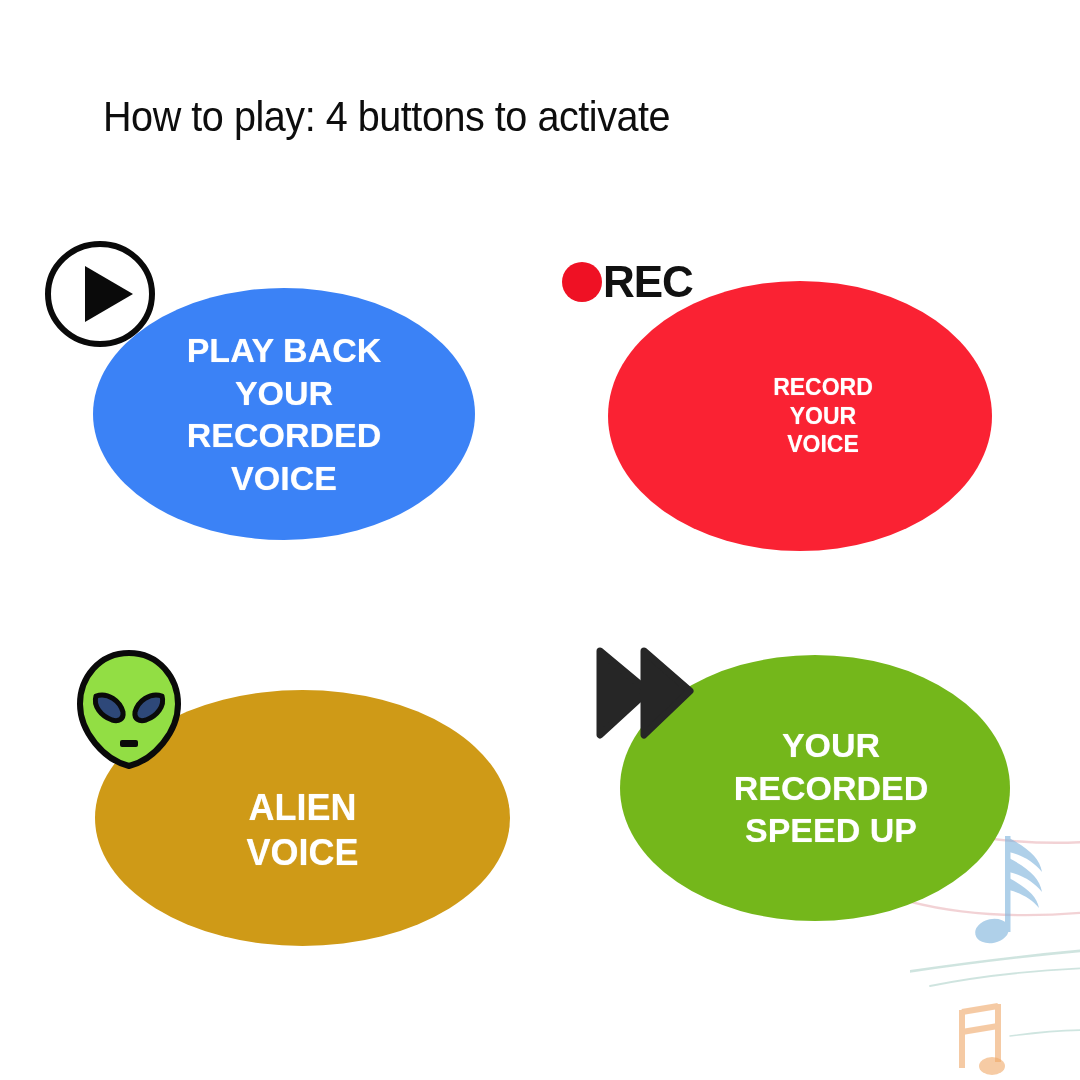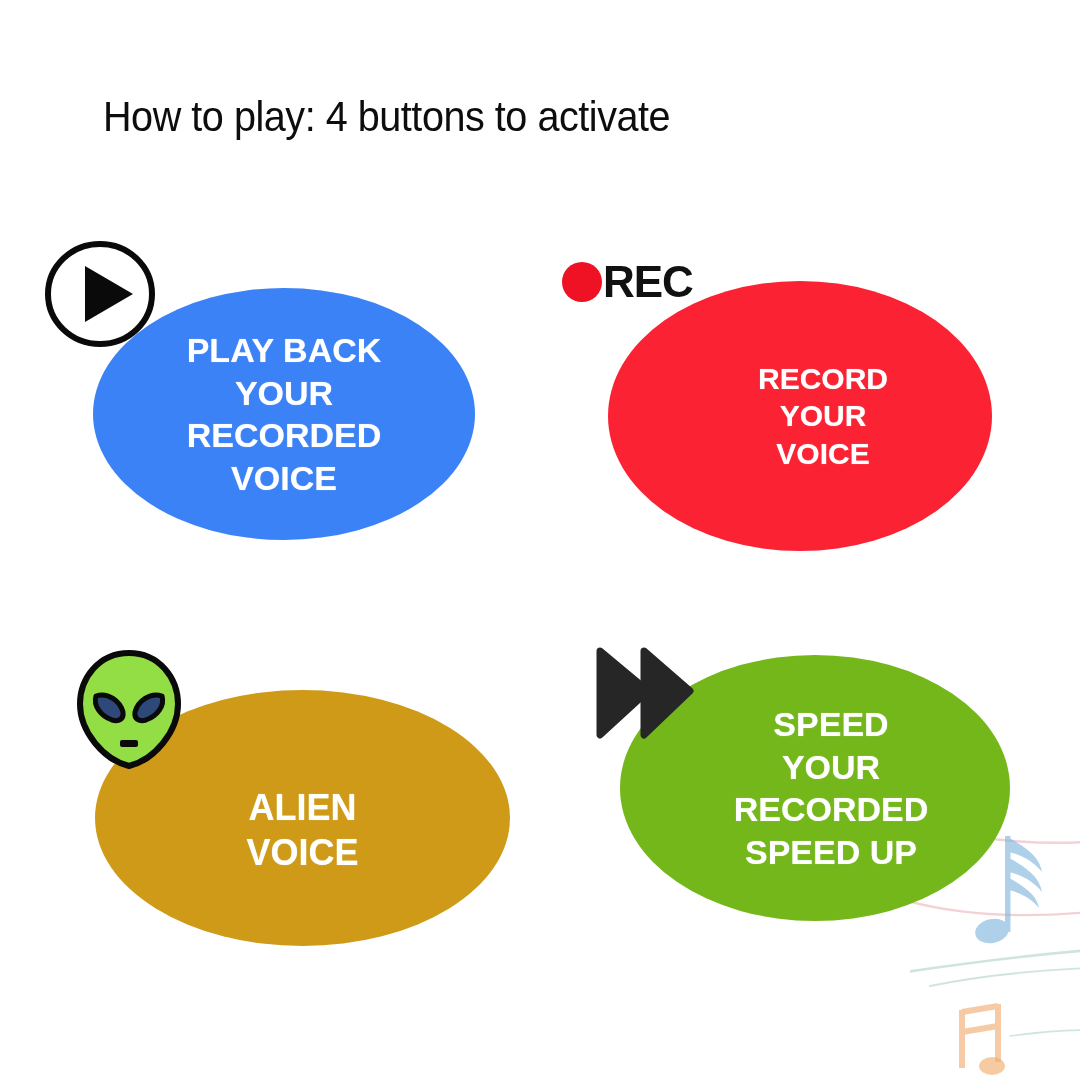--- a/index.html
+++ b/index.html
@@ -75,21 +75,21 @@
     background: #3b82f6;
   }
   #ellipse-playback .label { font-size: 34px; }
 
   #icon-play { left: 42px; top: 238px; width: 116px; height: 112px; }
 
   #ellipse-record {
     left: 608px; top: 281px; width: 384px; height: 270px;
     background: #FA2233;
   }
-  #ellipse-record .label { font-size: 30px; padding-left: 60px; }
+  #ellipse-record .label { font-size: 23px; padding-left: 60px; }
 
   #icon-rec { left: 562px; top: 258px; width: 150px; height: 48px; display:flex; align-items:center; }
   #icon-rec .rec-dot {
     width: 40px; height: 40px; border-radius: 50%;
     background: #EF1124; display:block; flex: 0 0 auto;
   }
   #icon-rec .rec-text {
     font-family: "Liberation Sans", sans-serif;
     font-weight: bold;
     font-size: 44px;
@@ -191,21 +191,20 @@
       <path d="M 55 5 C 85 5 104 30 104 56 C 104 84 80 112 55 118 C 30 112 6 84 6 56 C 6 30 25 5 55 5 Z" fill="#92DE44" stroke="#0a0a0a" stroke-width="6" stroke-linejoin="round"></path>
       <path d="M 22 48 C 34 44 46 53 49 64 C 50 71 45 74 38 72 C 27 68 19 58 22 48 Z" fill="#2E4879" stroke="#0a0a0a" stroke-width="5" stroke-linejoin="round"></path>
       <path d="M 88 48 C 76 44 64 53 61 64 C 60 71 65 74 72 72 C 83 68 91 58 88 48 Z" fill="#2E4879" stroke="#0a0a0a" stroke-width="5" stroke-linejoin="round"></path>
       <rect x="46" y="92" width="18" height="7" rx="2" fill="#0a0a0a"></rect>
     </svg>
   </div>
 
   <div class="btn-group">
     <div class="ellipse" id="ellipse-speed">
       <div class="label">
-        <span class="line">SPEED</span>
         <span class="line">YOUR</span>
         <span class="line">RECORDED</span>
         <span class="line">SPEED UP</span>
       </div>
     </div>
     <svg class="icon-wrap" id="icon-ff" viewBox="0 0 100 96" xmlns="http://www.w3.org/2000/svg">
       <path d="M 6 6 L 54 46 L 6 90 Z" fill="#262626" stroke="#262626" stroke-width="7" stroke-linejoin="round"></path>
       <path d="M 50 6 L 96 46 L 50 90 Z" fill="#262626" stroke="#262626" stroke-width="7" stroke-linejoin="round"></path>
     </svg>
   </div>

